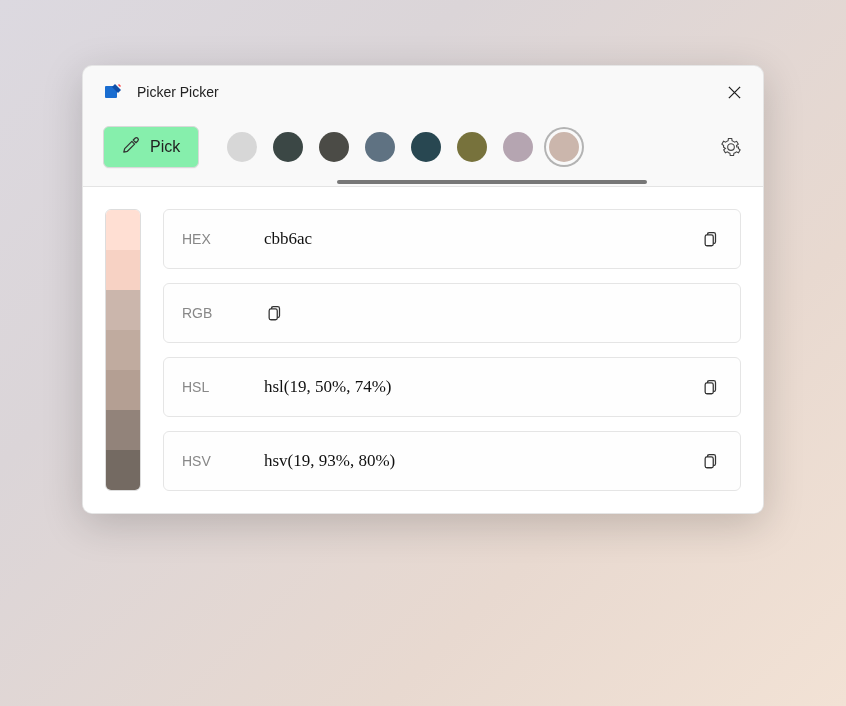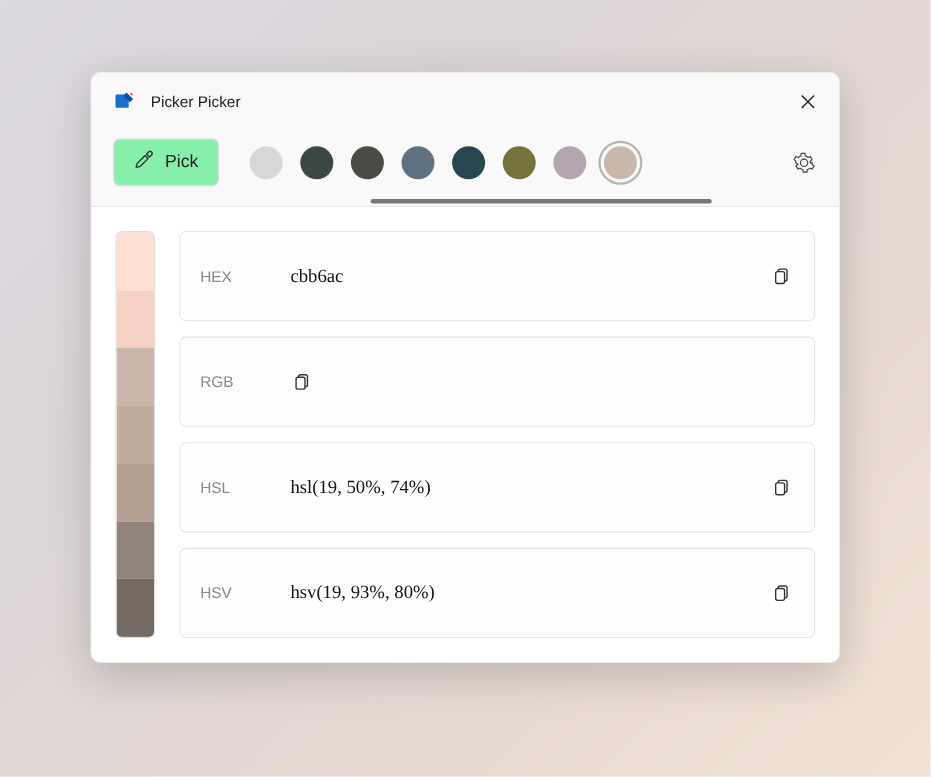--- a/index.html
+++ b/index.html
@@ -116,21 +116,21 @@
       flex-direction: column;
       gap: 14px;
     }
     .format-row {
       display: flex;
       align-items: center;
       background: #fefefe;
       border: 1px solid #e5e5e5;
       border-radius: 6px;
       padding: 0 18px;
-      height: 82px;
+      height: 60px;
     }
     .format-label {
       width: 82px;
       font-size: 14px;
       color: #888;
     }
     .format-value {
       flex: 1;
       font-size: 17px;
       color: #111;

